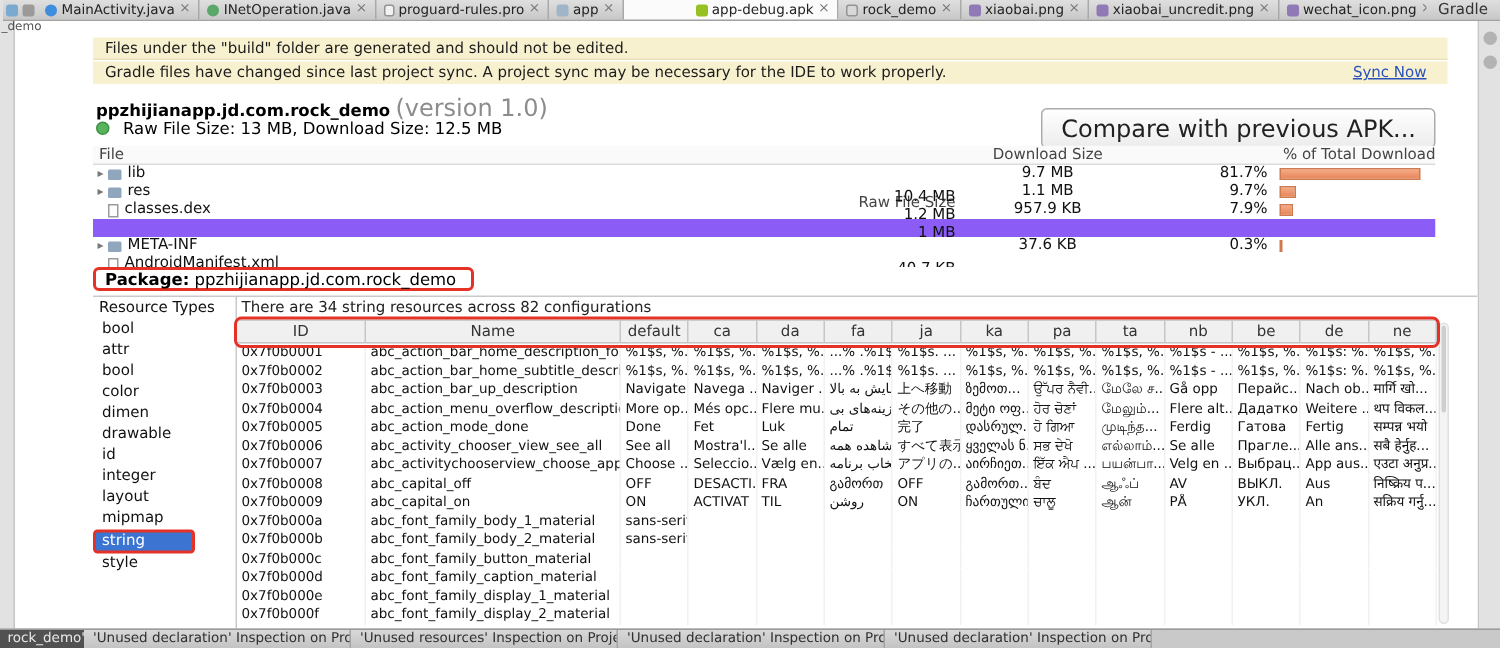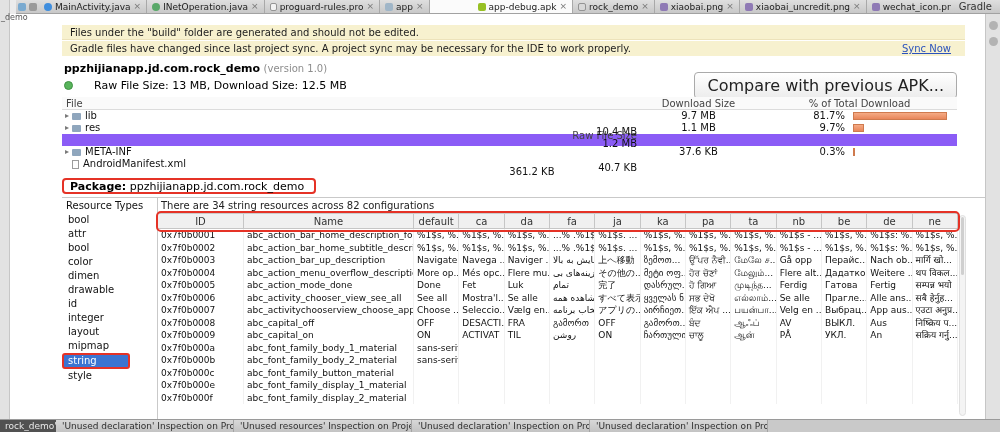--- a/index.html
+++ b/index.html
@@ -5,21 +5,21 @@
   * { margin:0; padding:0; box-sizing:border-box; }
   html,body { width:1000px; height:432px; }
   body { font-family:"DejaVu Sans", sans-serif; background:#ececec; overflow:hidden; }
   .app { position:relative; width:1000px; height:432px; background:#ececec; }
 
   
   .left-strip { position:absolute; left:0; top:0; width:10px; height:432px; background:#e2e2e2; border-right:1px solid #c6c6c6; }
   .strip-label { position:absolute; left:1px; top:13px; font-size:8px; color:#555; white-space:nowrap; z-index:30; }
 
   
-  .tab-bar { position:absolute; left:16px; top:0; right:0; height:14px;
+  .tab-bar { position:absolute; left:2px; top:0; right:0; height:14px;
     background:linear-gradient(#dfdfdf,#c8c8c8); border-bottom:1px solid #a2a2a2;
     display:flex; align-items:stretch; font-size:9px; }
   .tb-lead { display:flex; align-items:center; padding:0 2px; gap:3px; }
   .tb-icon { width:8px; height:8px; border-radius:2px; }
   .tb-icon.blue { background:#7aaad0; }
   .tb-icon.gray { background:#9a9a9a; }
   .tabs { display:flex; overflow:hidden; }
   .etab { display:flex; align-items:center; gap:3px; padding:0 5px; border-right:1px solid #a9a9a9; color:#222; white-space:nowrap; }
   .etab.selected { background:#fbfbfb;padding-left:48px; }
   .ticon { width:8px; height:8px; border-radius:2px; flex:none; }
@@ -39,34 +39,34 @@
 
   
   .editor { position:absolute; left:10px; top:14px; right:15px; bottom:13px; background:#ffffff; overflow:hidden; }
 
   .banner { position:absolute; left:52px; right:20px; background:#f7f1cf; font-size:10px; color:#1c1c1c; padding-left:8px; white-space:nowrap; overflow:hidden; }
   .banner1 { top:11px; height:15px; line-height:15px; border-bottom:1px solid #ece2ba; }
   .banner2 { top:27px; height:15px; line-height:15px; }
   .sync-now { position:absolute; right:14px; top:0; color:#2a52bc; text-decoration:underline; cursor:pointer; }
 
   .apk-title { position:absolute; left:54px; top:48px; font-size:11px; color:#000; }
-  .apk-title .ver { color:#8c8c8c; font-size:10px; }
-  .apk-size { position:absolute; left:54px; top:65px; font-size:11px; color:#000; display:flex; align-items:center; gap:21px; }
+  .apk-title .ver { color:#8c8c8c; font-size:16px; }
+  .apk-size { position:absolute; left:54px; top:65px; font-size:11px; color:#000; display:flex; align-items:center; gap:9px; }
   .dot { width:9px; height:9px; border-radius:50%; background:#58b45c; border:1px solid #3f9143; flex:none; }
   .compare-btn { position:absolute; right:28px; top:58px; font-size:16px; padding:3px 12px; border-radius:4px;
     border:1px solid #aaaaaa; background:linear-gradient(#ffffff,#ececec); color:#222; font-family:inherit; }
 
   
   .file-table { position:absolute; left:52px; right:28px; top:83px; height:81px; overflow:hidden; font-size:10px; }
   .ft-header { display:flex; height:13px; line-height:13px; color:#444; border-bottom:1px solid #dcdcdc; background:#fafafa; }
   .ft-header .ft-name { padding-left:4px; }
   .ft-name { flex:1; min-width:0; overflow:hidden; white-space:nowrap; display:flex; align-items:center; }
   .ft-raw { width:90px; text-align:right; flex:none;margin-top:32px; }
   .ft-dl { width:123px; text-align:center; flex:none; }
-  .ft-pcth { width:197px; text-align:center; flex:none; padding-left:2px; overflow:hidden; white-space:nowrap; }
+  .ft-pcth { width:197px; text-align:right; flex:none; padding-left:2px; overflow:hidden; white-space:nowrap; }
   .ft-pctv { width:85px; text-align:right; flex:none; }
   .ft-bar { width:112px; flex:none; padding-left:8px; display:flex; align-items:center; }
   .frow { display:flex; height:12px; line-height:12px; align-items:center; color:#111; }
   .frow.selected { background:#8b5cf6;flex-direction:column; }
   .arrow { display:inline-block; width:10px; color:#777; font-size:8px; text-align:center; flex:none; }
   .arrow-sp { display:inline-block; width:10px; flex:none; }
   .ficon { display:inline-block; margin-right:4px; flex:none; }
   .ficon.folder { width:9px; height:7px; background:#8fa6bd; border-radius:1px; }
   .ficon.file { width:7px; height:9px; background:#fdfdfd; border:1px solid #9b9b9b; }
   .flabel { overflow:hidden; white-space:nowrap;text-align:center; }
@@ -219,20 +219,33 @@
             <span class="ft-name">
               <span class="arrow">▸</span>
               <span class="ficon folder"></span>
               <span class="flabel">res</span>
             </span>
             <span class="ft-raw">1.2 MB</span>
             <span class="ft-dl">1.1 MB</span>
             <span class="ft-pctv">9.7%</span>
             <span class="ft-bar">
               <span class="bar" style="width: 11px;"></span>
+            </span>
+          </div>
+          <div class="frow">
+            <span class="ft-name">
+              <span class="arrow-sp"></span>
+              <span class="ficon file"></span>
+              <span class="flabel">classes.dex</span>
+            </span>
+            <span class="ft-raw">1 MB</span>
+            <span class="ft-dl">957.9 KB</span>
+            <span class="ft-pctv">7.9%</span>
+            <span class="ft-bar">
+              <span class="bar" style="width: 9px;"></span>
             </span>
           </div>
           <div class="frow selected">
             <span class="ft-name">
               <span class="arrow-sp"></span>
               <span class="annot">
                 <span class="ficon file"></span>
                 <span class="flabel">resources.arsc</span>
               </span>
             </span>
@@ -501,20 +514,36 @@
                 <span class="scell cf"></span>
                 <span class="scell cf"></span>
                 <span class="scell cf"></span>
                 <span class="scell cf"></span>
                 <span class="scell cf"></span>
                 <span class="scell cf"></span>
                 <span class="scell cf"></span>
                 <span class="scell cf"></span>
               </div>
               <div class="srow">
+                <span class="scell c0">0x7f0b000d</span>
+                <span class="scell c1">abc_font_family_caption_material</span>
+                <span class="scell cf"></span>
+                <span class="scell cf"></span>
+                <span class="scell cf"></span>
+                <span class="scell cf"></span>
+                <span class="scell cf"></span>
+                <span class="scell cf"></span>
+                <span class="scell cf"></span>
+                <span class="scell cf"></span>
+                <span class="scell cf"></span>
+                <span class="scell cf"></span>
+                <span class="scell cf"></span>
+                <span class="scell cf"></span>
+              </div>
+              <div class="srow">
                 <span class="scell c0">0x7f0b000e</span>
                 <span class="scell c1">abc_font_family_display_1_material</span>
                 <span class="scell cf"></span>
                 <span class="scell cf"></span>
                 <span class="scell cf"></span>
                 <span class="scell cf"></span>
                 <span class="scell cf"></span>
                 <span class="scell cf"></span>
                 <span class="scell cf"></span>
                 <span class="scell cf"></span>

